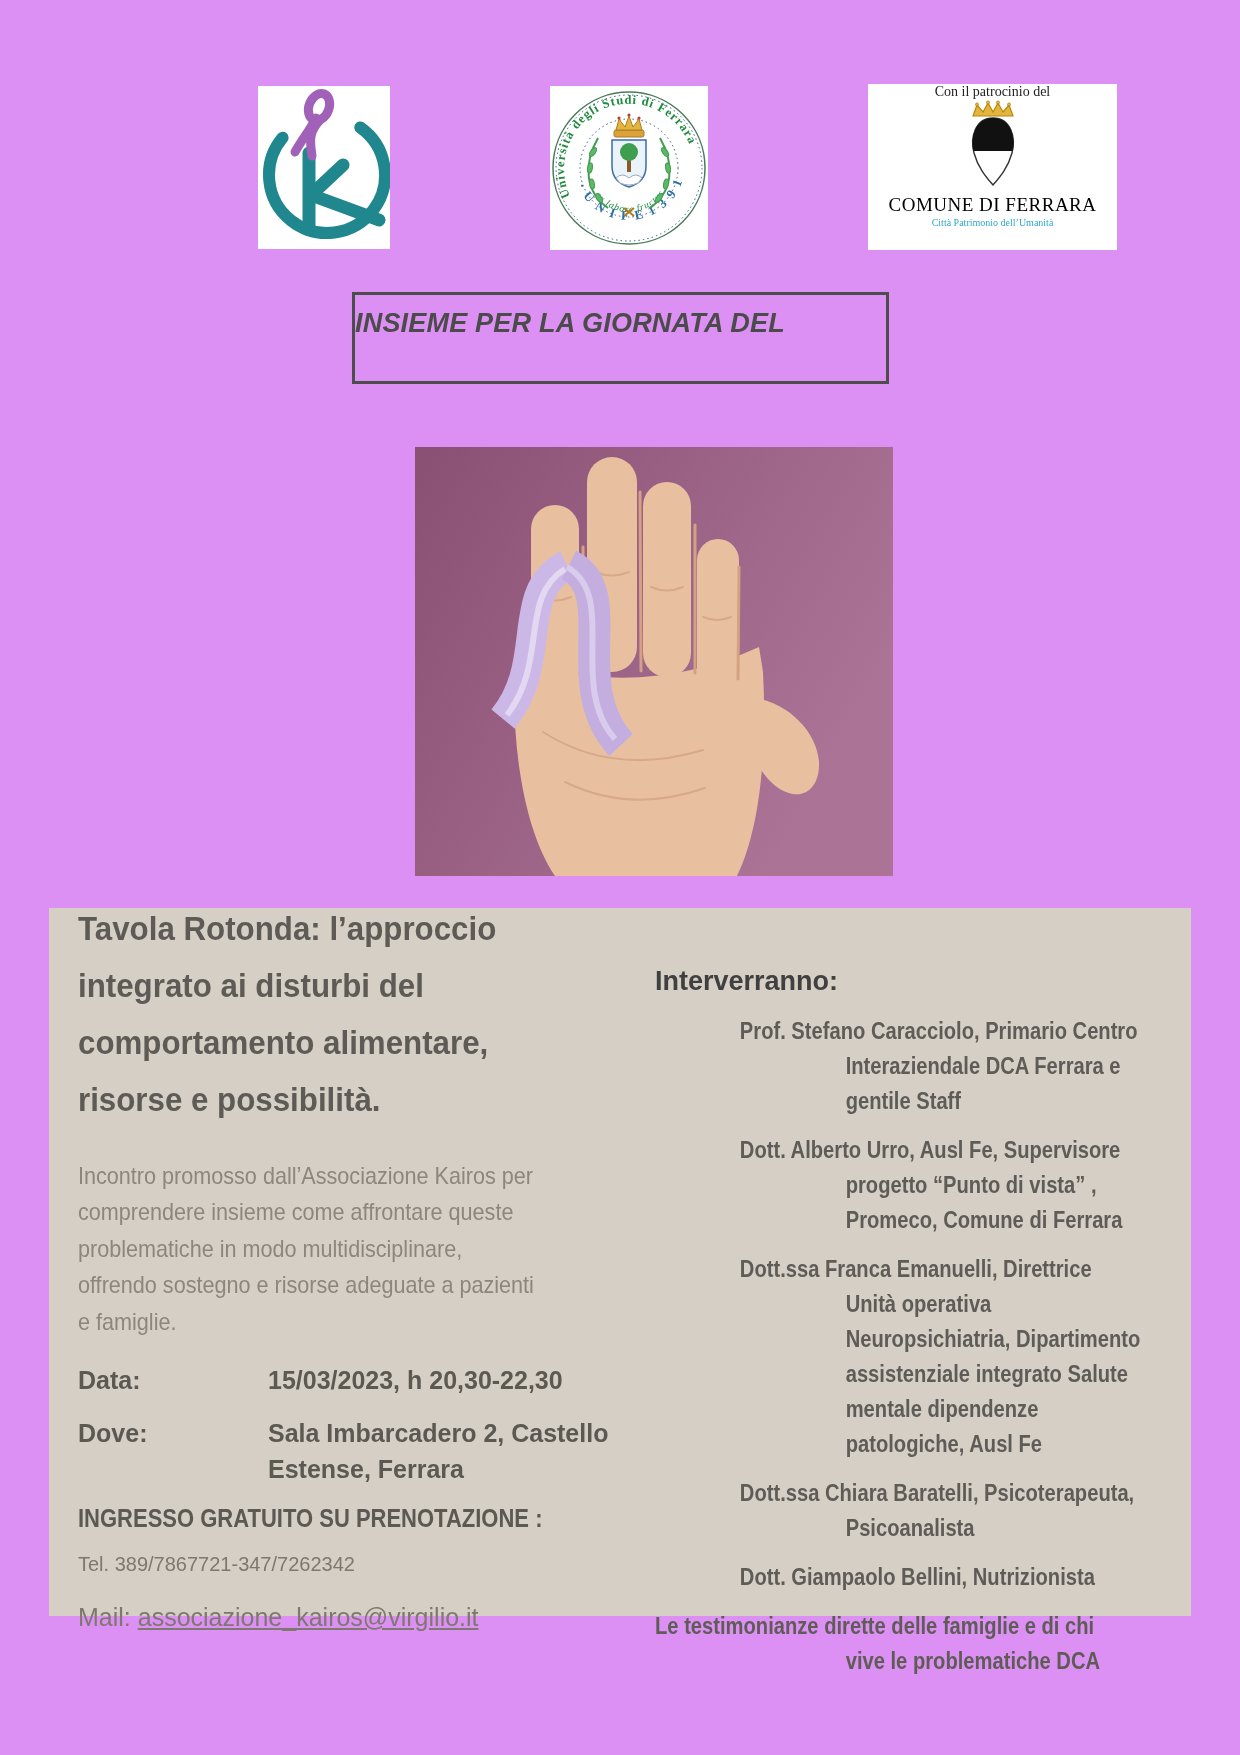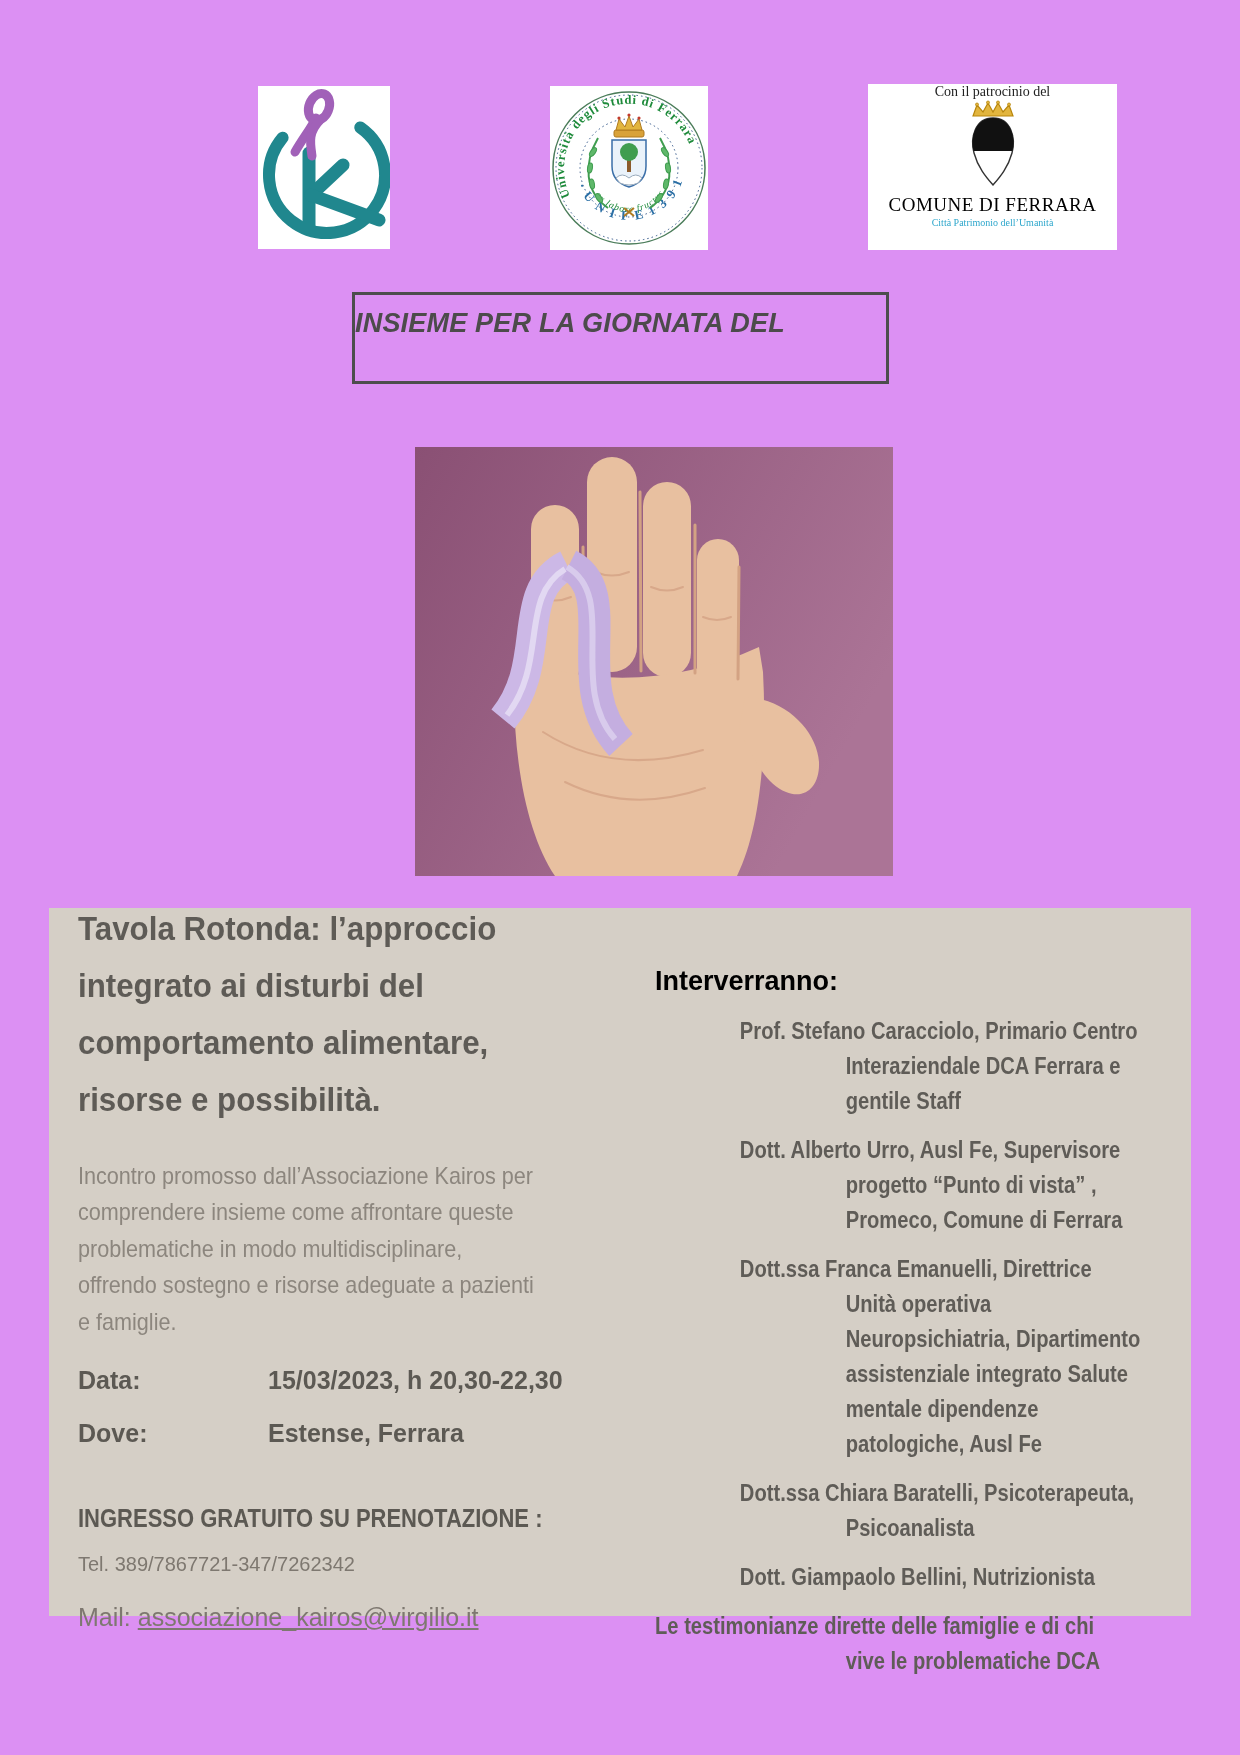--- a/index.html
+++ b/index.html
@@ -43,21 +43,21 @@
   .kv-dove{top:507px;}
   .kv, .kv .lbl, .kv .val{font-size:25px; line-height:36px; font-weight:bold; color:#5C5953;}
   .kv .val{display:inline-block;}
   .ingresso{position:absolute; left:29px; top:592px; font-size:25px; line-height:36px;
     font-weight:bold; color:#5C5953; white-space:nowrap; transform:scaleX(.88); transform-origin:0 0;}
   .tel{position:absolute; left:29px; top:645px; font-size:20px; color:#7E7870; white-space:nowrap;}
   .mail{position:absolute; left:29px; top:695px; font-size:25px; color:#7E7870; white-space:nowrap;}
   .mail a{color:#7E7870; text-decoration:underline;}
   
   .speakers{position:absolute; left:606px; top:55px; width:560px;}
-  .spk-head{font-size:27px; line-height:36px; font-weight:bold; color:#000000;}
+  .spk-head{font-size:27px; line-height:36px; font-weight:bold; color:#404040;}
   .spk-items{margin-top:14px;}
   .spk-item{margin-bottom:14px; transform:scaleX(.84); transform-origin:0 0;}
   .spk-item div{font-size:24px; line-height:35px; font-weight:bold; color:#5F5C57; white-space:nowrap;}
   .spk-item .fl{padding-left:101px;}
   .spk-item .wl{padding-left:227px;}
   .spk-item .fl0{padding-left:0;}
 </style>
 </head>
 <body>
 
@@ -197,21 +197,21 @@
       <div>problematiche in modo multidisciplinare,</div>
       <div>offrendo sostegno e risorse adeguate a pazienti</div>
       <div>e famiglie.</div>
     </div>
 
     <div class="kv kv-data">
       <span class="lbl">Data:</span><span class="val">15/03/2023, h 20,30-22,30</span>
     </div>
 
     <div class="kv kv-dove">
-      <span class="lbl">Dove:</span><span class="val"><div>Estense, Ferrara</div></span>
+      <span class="lbl">Dove:</span><span class="val"><div>Sala Imbarcadero 2, Castello</div><div>Estense, Ferrara</div></span>
     </div>
 
     <div class="ingresso">INGRESSO GRATUITO SU PRENOTAZIONE :</div>
 
     <div class="tel">Tel. 389/7867721-347/7262342</div>
 
     <div class="mail"><span>Mail: </span><a href="#">associazione_kairos@virgilio.it</a></div>
 
     <div class="speakers">
       <div class="spk-head">Interverranno:</div>

